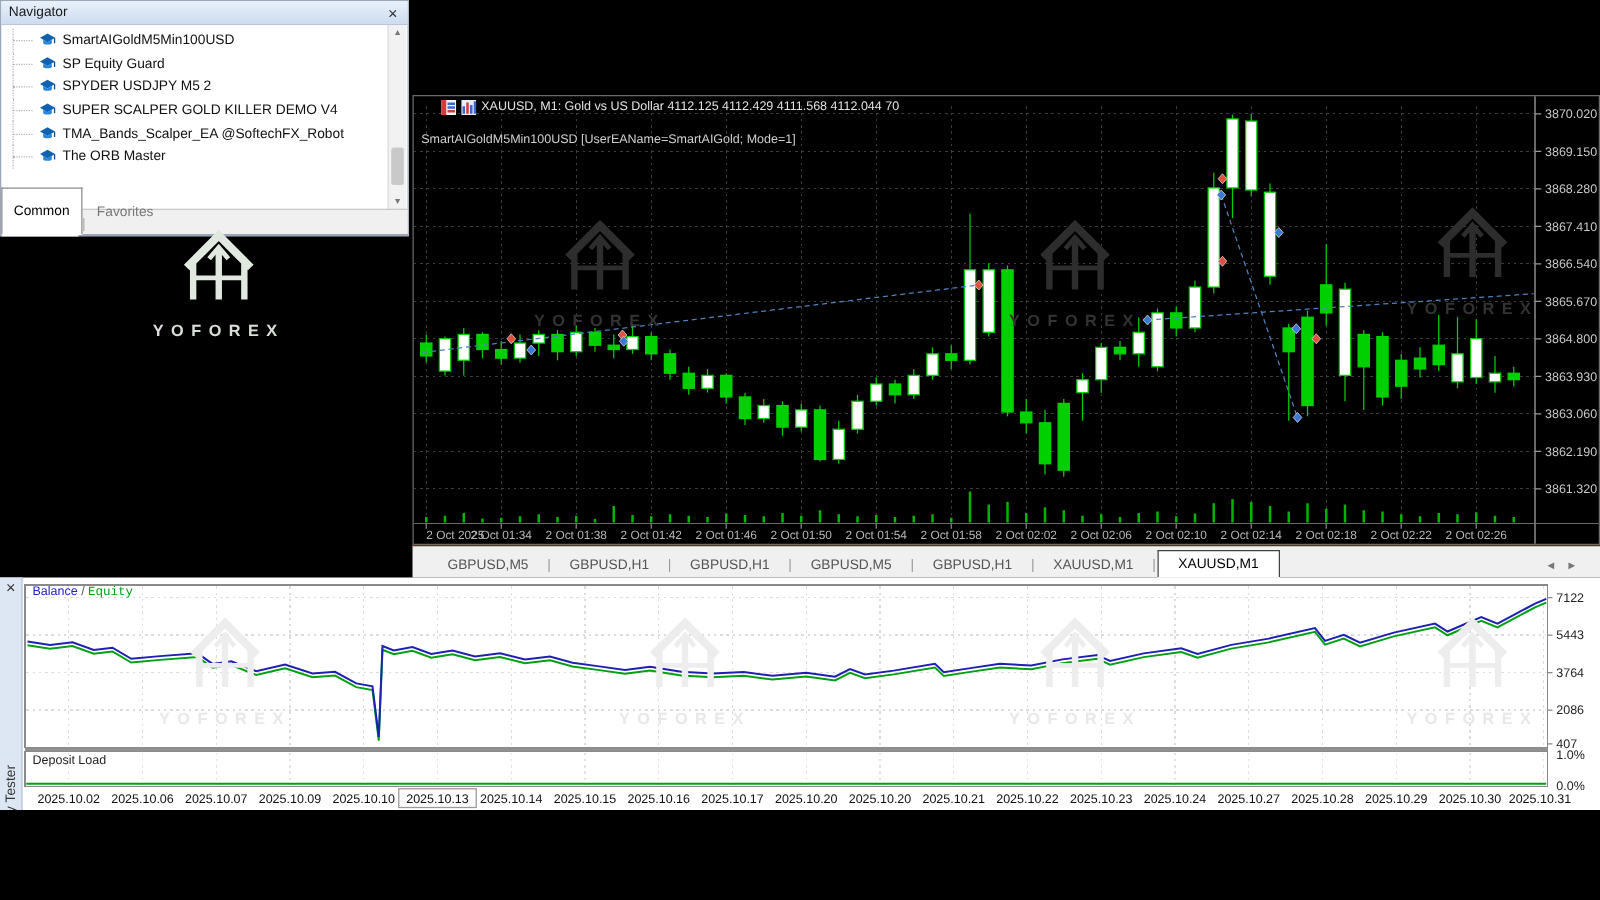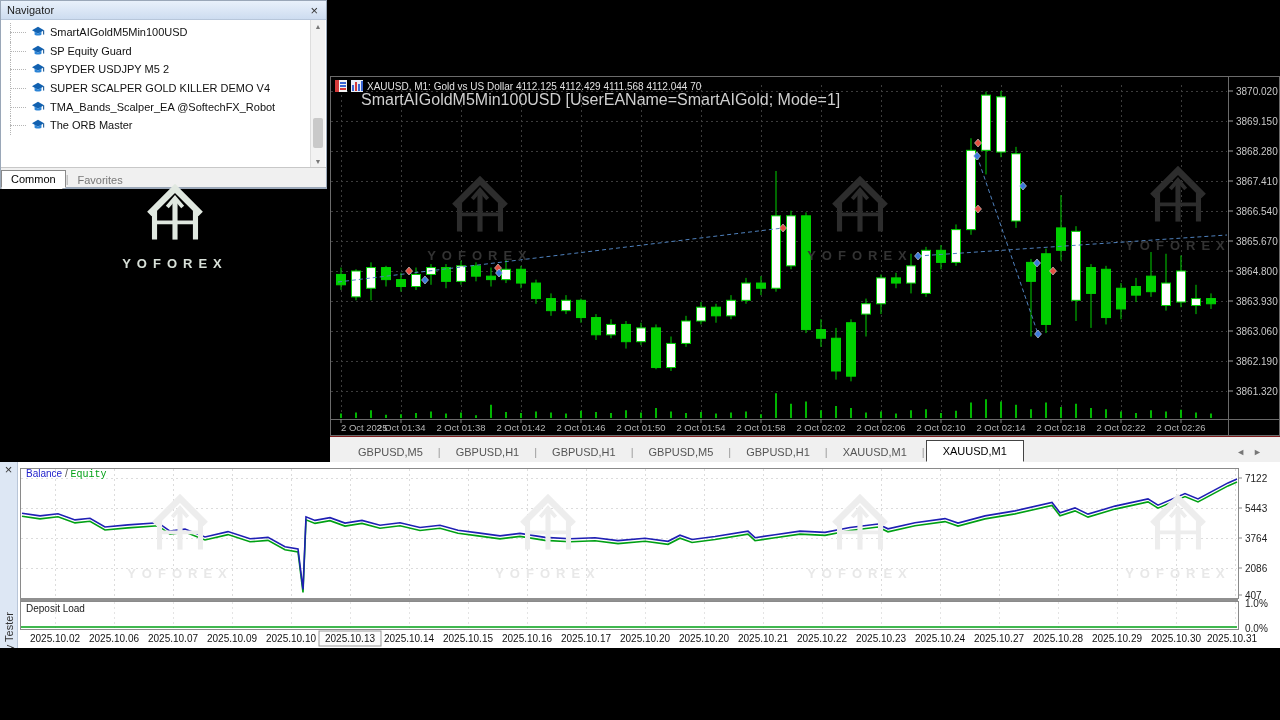--- a/index.html
+++ b/index.html
@@ -23,33 +23,33 @@
   .arr{display:inline-block;width:12px;font-size:11px;}
   .arr-up{color:#18a05a;}
   .arr-down{color:#d24a33;}
   .c-blue{color:#1725c8;}
   .c-red{color:#d01818;}
   .mw-scrollbar,.nav-scrollbar{position:absolute;right:1px;width:14px;background:#f2f2f2;border-left:1px solid #ddd;}
   .sb-btn{display:block;height:13px;text-align:center;font-size:7px;color:#777;line-height:13px;}
   .sb-thumb{position:absolute;left:2px;width:10px;background:#c9c9c9;border-radius:2px;}
   .ptabs{position:absolute;left:0;bottom:0;width:100%;height:19px;background:#f0f0f0;border-top:1px solid #c8c8c8;
     display:flex;align-items:flex-end;font-size:11px;color:#777;}
-  .ptab{padding:2px 9px;margin-bottom:-1px;}
+  .ptab{padding:12px 9px;margin-bottom:-1px;}
   .ptab.active{background:#fff;border:1px solid #8a8a8a;border-bottom:1px solid #fff;color:#000;}
   .ptab-sep{color:#aaa;padding-bottom:2px;}
   .nav-item{display:flex;align-items:center;height:18.6px;font-size:11px;color:#111;white-space:nowrap;}
   .tree-gutter{width:30px;height:100%;flex:none;position:relative;}
   .tree-gutter:before{content:"";position:absolute;left:9px;top:0;bottom:0;border-left:1px dotted #b5b5b5;}
   .tree-gutter:after{content:"";position:absolute;left:9px;top:50%;width:16px;border-top:1px dotted #b5b5b5;}
   .ea-icon{width:14px;height:12px;flex:none;margin-right:5px;}
   
   #chart-window{position:absolute;left:330px;top:76px;width:950px;height:360px;background:#000;border:1px solid #6b6b6b;box-sizing:border-box;}
   #chart-svg{position:absolute;left:0;top:0;}
-  .chart-title{position:absolute;left:4px;top:3px;color:#e2e2e2;font-size:10px;display:flex;align-items:center;gap:4px;}
-  .chart-subtitle{position:absolute;left:6px;top:14px;color:#cfcfcf;font-size:16px;margin-left:24px;}
+  .chart-title{position:absolute;left:22px;top:3px;color:#e2e2e2;font-size:10px;display:flex;align-items:flex-start;gap:4px;}
+  .chart-subtitle{position:absolute;left:6px;top:29px;color:#cfcfcf;font-size:10px;}
   .ico svg{display:block;}
   
   #chart-tabbar{position:absolute;left:330px;top:436px;width:950px;height:26px;background:#f0f0f0;
     border-top:1px solid #7f1d1d;display:flex;align-items:flex-end;font-size:11px;color:#555;box-sizing:border-box;}
   #chart-tabs{display:flex;align-items:flex-end;height:100%;padding-left:14px;}
   .ctab{padding:4px 14px;}
   .ctab.active{background:#fff;border:1px solid #444;border-bottom:1px solid #fff;color:#000;padding:4px 16px;}
   .ctab-sep{color:#999;padding:0 1px 4px 1px;}
   .tab-arrows{position:absolute;right:10px;bottom:5px;color:#777;font-size:9px;letter-spacing:8px;}
   

